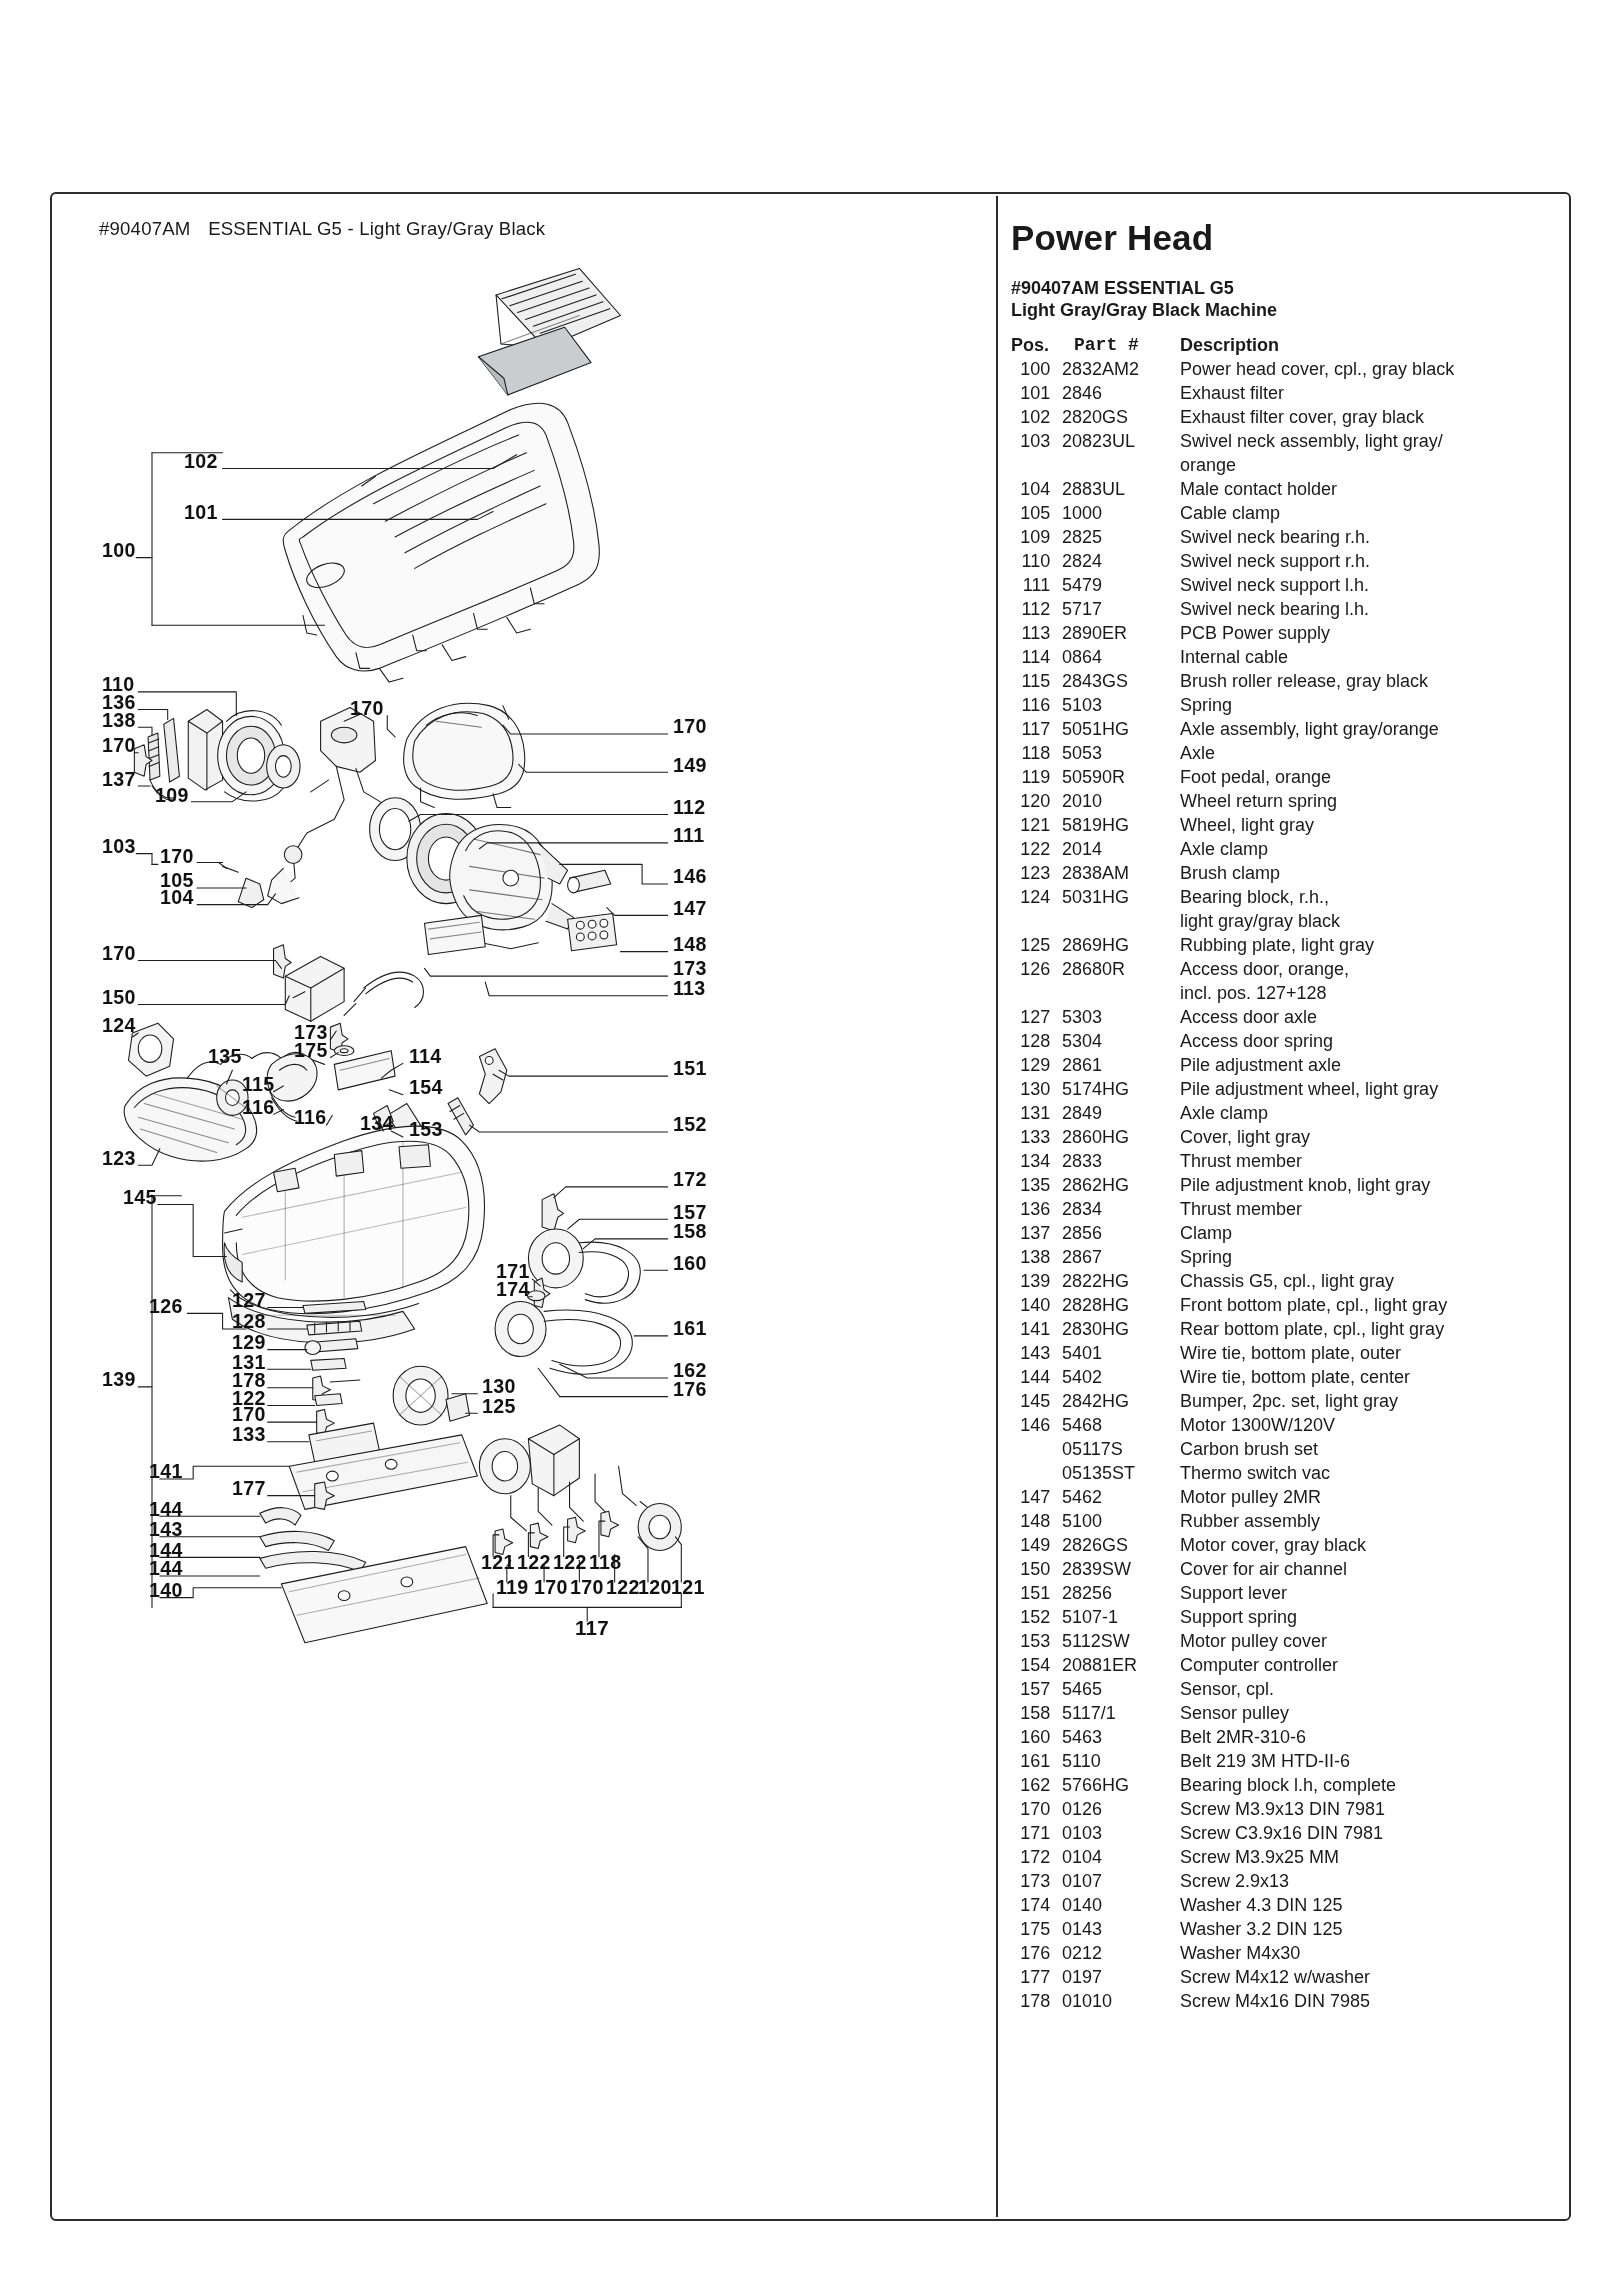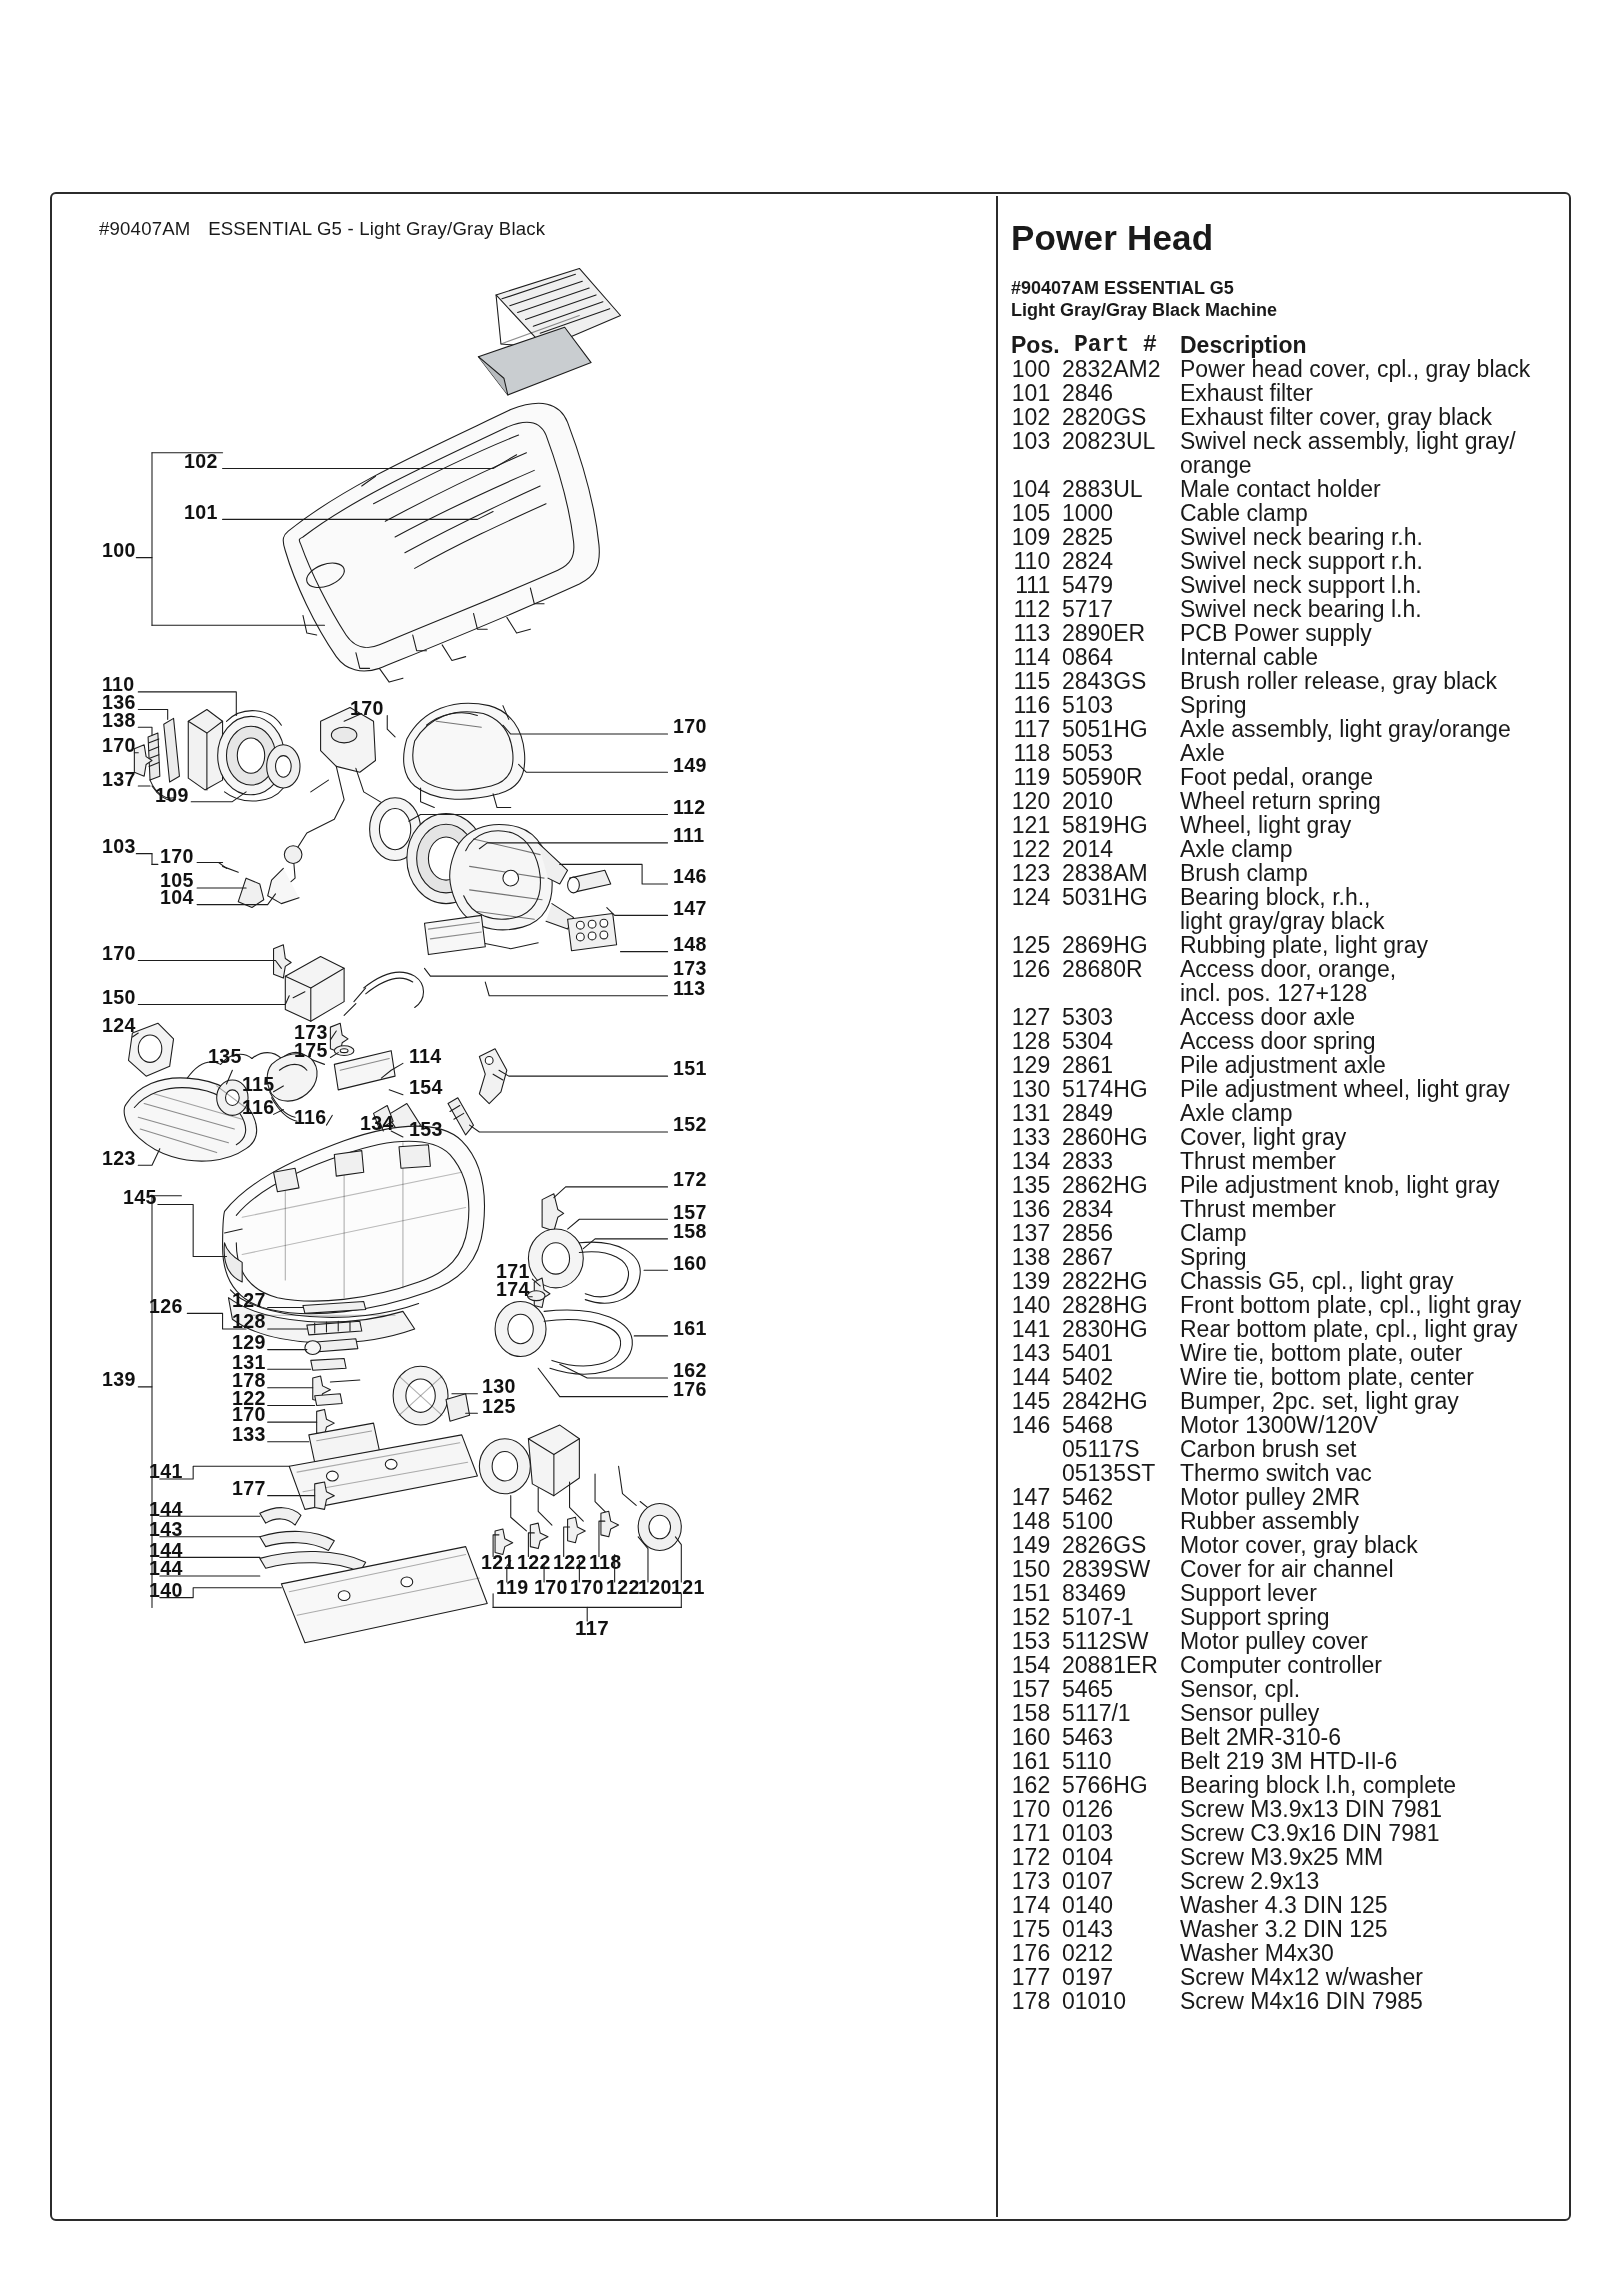--- a/index.html
+++ b/index.html
@@ -77,21 +77,21 @@
     top: 277px;
     font-size: 18px;
     font-weight: 700;
     line-height: 22px;
   }
   .parts-table {
     position: absolute;
     left: 1011px;
     top: 333px;
     width: 549px;
-    font-size: 23px;
+    font-size: 18px;
     line-height: 24px;
   }
   .parts-table .row {
     display: flex;
     white-space: nowrap;
   }
   .parts-table .hdr {
     font-weight: 700;
   }
   .c-pos { width: 51px; text-align: right; padding-right: 11.8px; box-sizing: border-box; }
@@ -968,21 +968,21 @@
           <div class="c-part">2826GS</div>
           <div class="c-desc">Motor cover, gray black</div>
         </div>
         <div class="row">
           <div class="c-pos">150</div>
           <div class="c-part">2839SW</div>
           <div class="c-desc">Cover for air channel</div>
         </div>
         <div class="row">
           <div class="c-pos">151</div>
-          <div class="c-part">83469</div>
+          <div class="c-part">28256</div>
           <div class="c-desc">Support lever</div>
         </div>
         <div class="row">
           <div class="c-pos">152</div>
           <div class="c-part">5107-1</div>
           <div class="c-desc">Support spring</div>
         </div>
         <div class="row">
           <div class="c-pos">153</div>
           <div class="c-part">5112SW</div>

